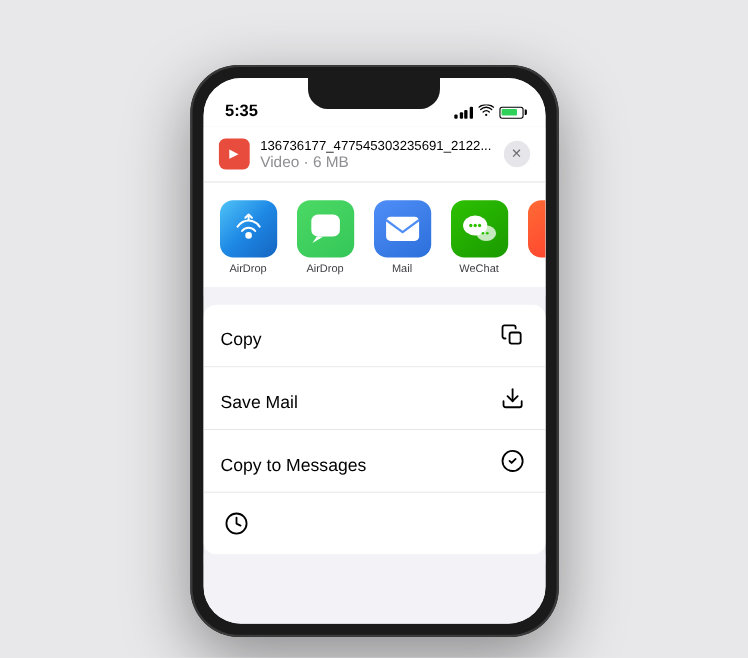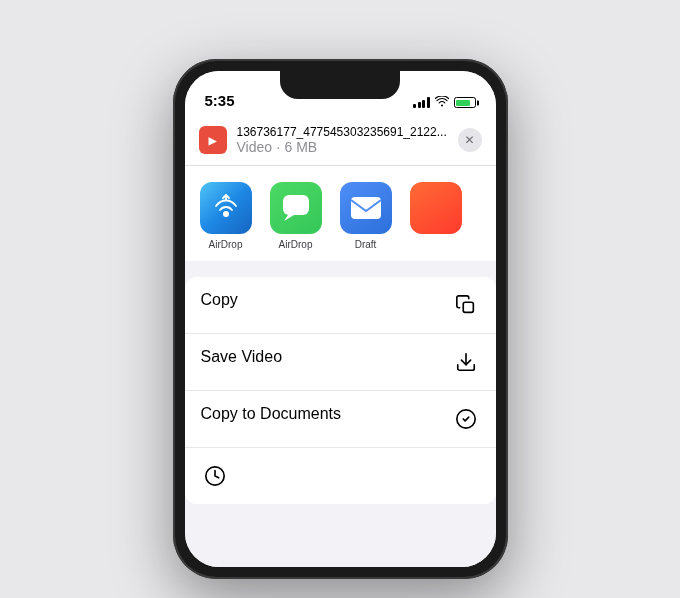--- a/index.html
+++ b/index.html
@@ -242,21 +242,21 @@
     
     .action-list {
       background: #fff;
       margin-top: 8px;
       border-radius: 12px;
       overflow: hidden;
     }
 
     .action-item {
       display: flex;
-      align-items: flex-start;
+      align-items: flex-end;
       justify-content: space-between;
       padding: 14px 16px;
       border-bottom: 0.5px solid #e5e5ea;
       cursor: pointer;
       background: #fff;
     }
 
     .action-item:last-child {
       border-bottom: none;
     }
@@ -363,23 +363,37 @@
           <span class="app-label">AirDrop</span>
         </div>
 
         <div class="app-item">
           <div class="app-icon mail">
             <svg width="34" height="26" viewBox="0 0 34 26">
               <rect x="2" y="2" width="30" height="22" rx="4" fill="white"></rect>
               <path d="M2 5l15 11L32 5" stroke="#4f8ef7" stroke-width="2" fill="none"></path>
             </svg>
           </div>
-          <span class="app-label">Draft</span>
-        </div>
-
+          <span class="app-label">Mail</span>
+        </div>
+
+        <div class="app-item">
+          <div class="app-icon wechat">
+            <svg width="36" height="32" viewBox="0 0 36 32">
+              <ellipse cx="14" cy="13" rx="11" ry="9" fill="white"></ellipse>
+              <ellipse cx="24" cy="20" rx="9" ry="7" fill="rgba(255,255,255,0.75)"></ellipse>
+              <circle cx="10" cy="13" r="1.5" fill="#2dc100"></circle>
+              <circle cx="14" cy="13" r="1.5" fill="#2dc100"></circle>
+              <circle cx="18" cy="13" r="1.5" fill="#2dc100"></circle>
+              <circle cx="21" cy="20" r="1.2" fill="#2dc100"></circle>
+              <circle cx="25" cy="20" r="1.2" fill="#2dc100"></circle>
+            </svg>
+          </div>
+          <span class="app-label">WeChat</span>
+        </div>
 
         <div class="app-item">
           <div class="app-icon more" style="border-radius:12px;">
             
           </div>
           <span class="app-label"> </span>
         </div>
       </div>
 
       <div style="height:8px; background:#f2f2f7;"></div>
@@ -390,32 +404,32 @@
           <span class="action-label">Copy</span>
           <div class="action-icon">
             <svg viewBox="0 0 24 24" fill="none" stroke="#000" stroke-width="1.8" stroke-linecap="round" stroke-linejoin="round">
               <rect x="9" y="9" width="11" height="11" rx="2"></rect>
               <path d="M5 15H4a2 2 0 0 1-2-2V4a2 2 0 0 1 2-2h9a2 2 0 0 1 2 2v1"></path>
             </svg>
           </div>
         </div>
 
         <div class="action-item">
-          <span class="action-label">Save Video</span>
+          <span class="action-label">Save Mail</span>
           <div class="action-icon">
             <svg viewBox="0 0 24 24" fill="none" stroke="#000" stroke-width="1.8" stroke-linecap="round" stroke-linejoin="round">
               <path d="M21 15v4a2 2 0 0 1-2 2H5a2 2 0 0 1-2-2v-4"></path>
               <polyline points="7 10 12 15 17 10"></polyline>
               <line x1="12" y1="15" x2="12" y2="3"></line>
             </svg>
           </div>
         </div>
 
         <div class="action-item">
-          <span class="action-label">Copy to Documents</span>
+          <span class="action-label">Copy to Messages</span>
           <div class="action-icon">
             <svg viewBox="0 0 24 24" fill="none" stroke="#000" stroke-width="1.8" stroke-linecap="round" stroke-linejoin="round">
               <circle cx="12" cy="12" r="10"></circle>
               <path d="M9 12l2 2 4-4"></path>
             </svg>
           </div>
         </div>
 
         <div class="action-item">
           <div class="action-icon">

